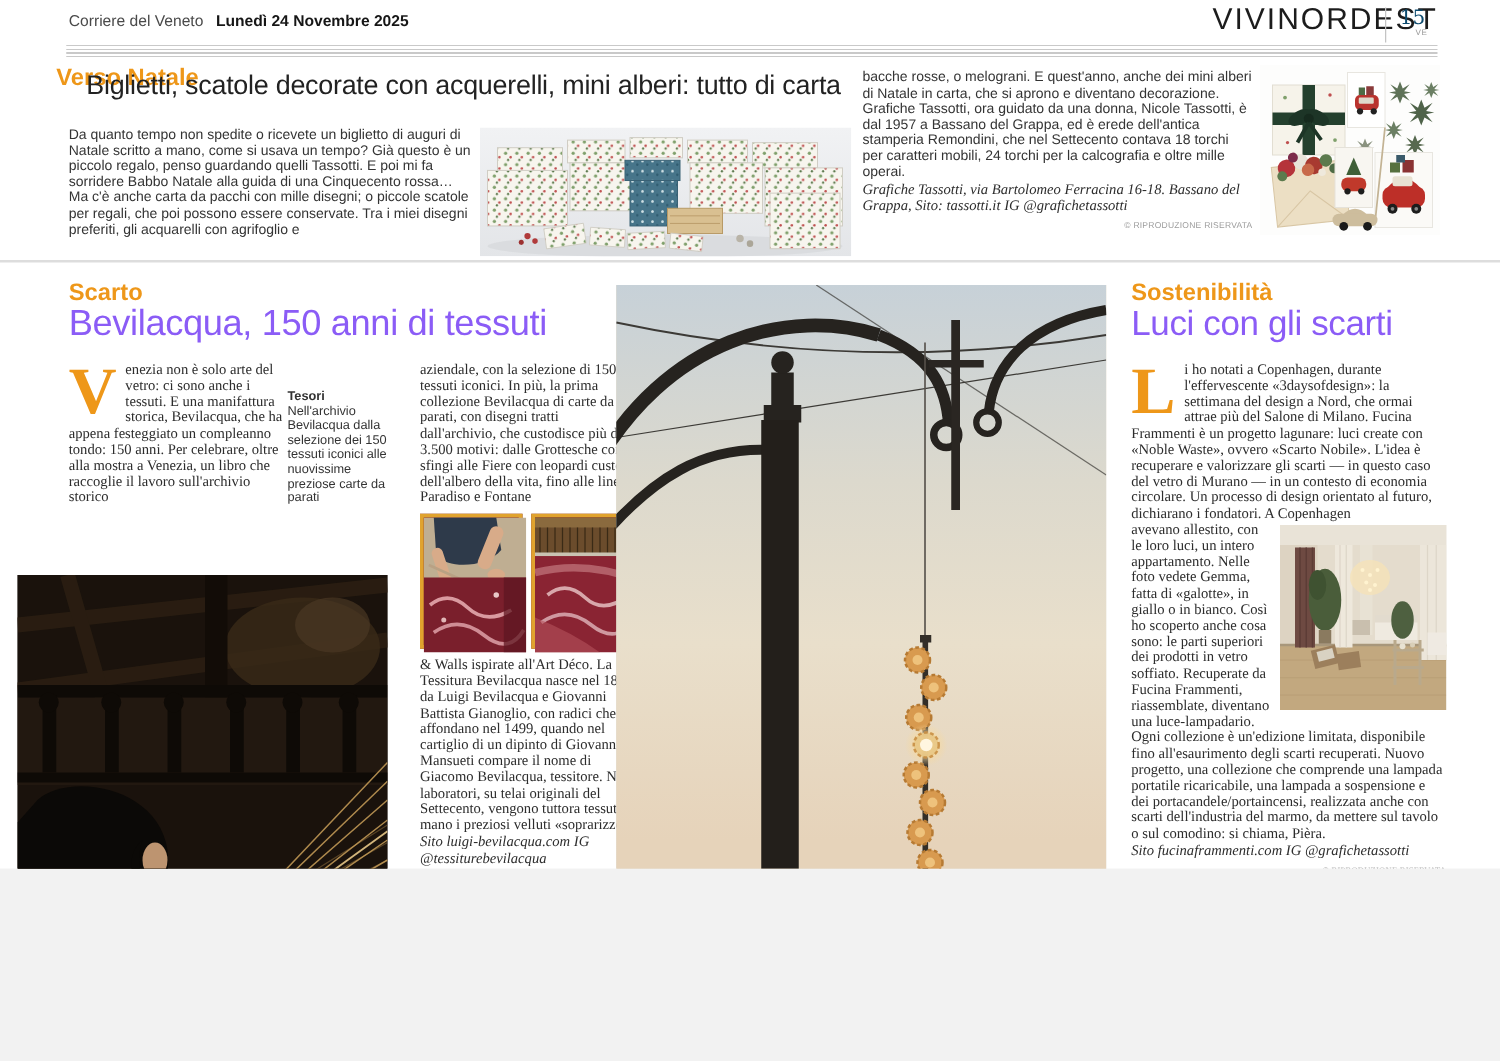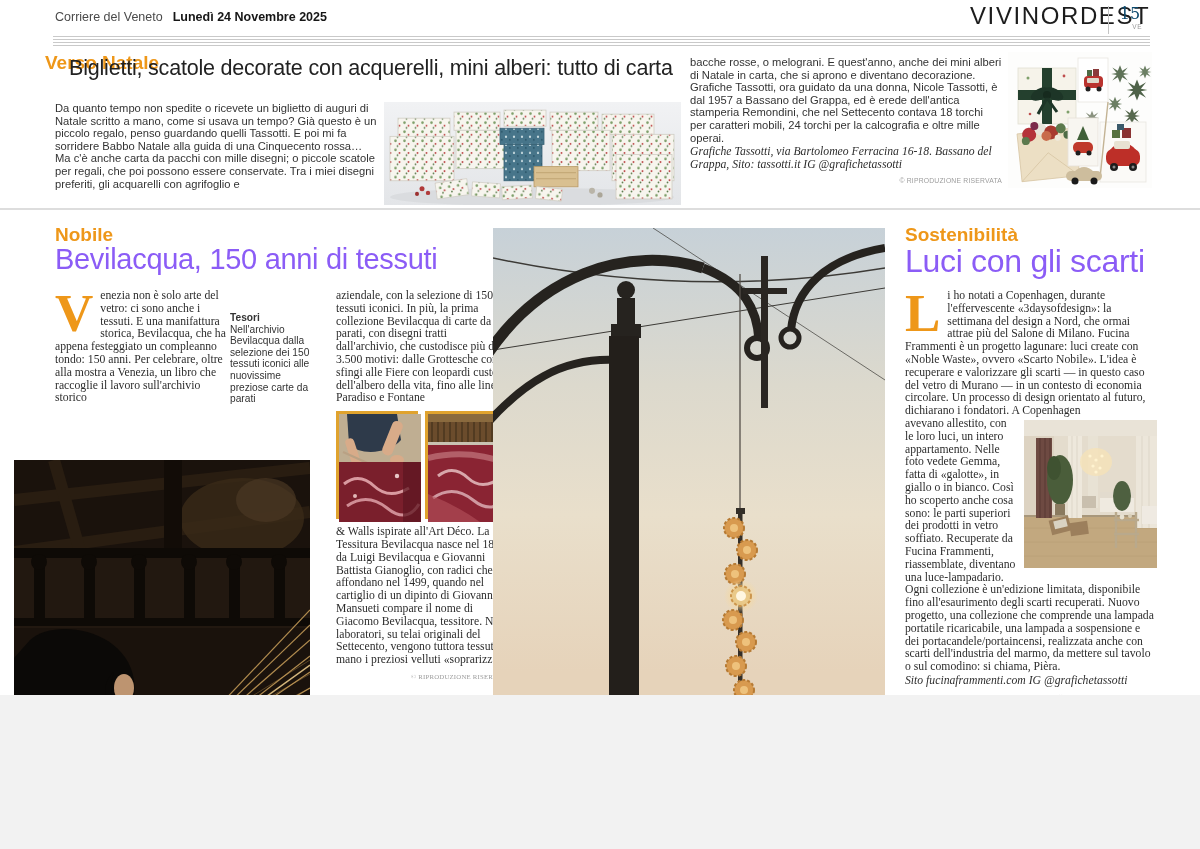--- a/index.html
+++ b/index.html
@@ -56,21 +56,21 @@
   .mini svg{ display:block; }
   #st-photo{ left:14px; top:460px; width:296px; height:372px; background:#1a120c; }
 
   
   #center-photo{ left:493px; top:228px; width:392px; height:613px; background:#ddd6c8; }
   #photo-credit{ left:886px; top:672px; height:168px; width:12px;
     writing-mode:vertical-rl; transform:rotate(180deg); font-size:6.8px; color:#3a3a3a; letter-spacing:.4px; }
 
   
   #so-kicker{ left:905px; top:224px; }
-  #so-headline{ left:905px; top:243px; font-size:32px; }
+  #so-headline{ left:905px; top:243px; font-size:28px; }
   #so-body{ left:905px; top:290px; width:252px; }
   .inset{ float:right; width:133px; height:148px; margin:2px 0 4px 8px; background:#ddd3c2; }
   .inset svg{ display:block; }
 
   svg{ display:block; }
 </style>
 </head>
 <body>
 
 <div class="page">
@@ -226,21 +226,21 @@
         <path d="M8,6 Q18,-4 28,6 Z" fill="#cdbd9d"></path>
         <rect y="5" width="36" height="10" rx="5" fill="#cdbd9d"></rect>
         <circle cx="9" cy="15" r="3.5" fill="#1a1a1a"></circle>
           <circle cx="28" cy="15" r="3.5" fill="#1a1a1a"></circle>
       </g>
     </svg>
   </div>
 
   <div class="abs" id="mid-divider"></div>
 
-  <div class="abs kicker" id="st-kicker">Nobile</div>
+  <div class="abs kicker" id="st-kicker">Scarto</div>
   <div class="abs headline-lg" id="st-headline">Bevilacqua, 150 anni di tessuti</div>
 
   <div class="abs body-serif" id="st-col1">
     <p><span class="dropcap">V</span><span>enezia non è solo arte del vetro: ci sono anche i tessuti. E una manifattura storica, Bevilacqua, che ha appena festeggiato un compleanno tondo: 150 anni. Per celebrare, oltre alla mostra a Venezia, un libro che raccoglie il lavoro sull'archivio storico</span></p>
   </div>
 
   <div class="abs" id="st-col2">
     <span class="cap-title">Tesori</span>
     <span>Nell'archivio Bevilacqua dalla selezione dei 150 tessuti iconici alle nuovissime preziose carte da parati</span>
   </div>
@@ -287,20 +287,21 @@
           <rect y="28" width="82" height="3" fill="#c9c2b2"></rect>
           <rect y="31" width="82" height="77" fill="#8a2433"></rect>
           <path d="M0,44 Q40,34 82,50" stroke="#b86a72" stroke-width="6" fill="none" opacity=".85"></path>
           <path d="M10,62 Q25,50 40,64 T75,62" stroke="#d8a7ab" stroke-width="3" fill="none"></path>
           <path d="M5,84 Q25,70 45,86 T80,82" stroke="#cf98a0" stroke-width="3" fill="none"></path>
           <path d="M0,108 L0,80 Q30,92 52,108 Z" fill="#b4525c" opacity=".6"></path>
         </svg>
       </span>
     </div>
     <p>&amp; Walls ispirate all'Art Déco. La Tessitura Bevilacqua nasce nel 1875 da Luigi Bevilacqua e Giovanni Battista Gianoglio, con radici che affondano nel 1499, quando nel cartiglio di un dipinto di Giovanni Mansueti compare il nome di Giacomo Bevilacqua, tessitore. Nei laboratori, su telai originali del Settecento, vengono tuttora tessuti a mano i preziosi velluti «soprarizzo».</p>
+    <p class="contact">Sito luigi-bevilacqua.com IG @tessiturebevilacqua</p>
     <div class="copyright">© RIPRODUZIONE RISERVATA</div>
   </div>
 
   <div class="abs" id="st-photo">
     <svg width="100%" height="100%" viewBox="0 0 296 372" preserveAspectRatio="none">
       <rect width="296" height="372" fill="#1a120c"></rect>
       <g stroke="#2d2013" stroke-width="12" opacity=".8">
         <line x1="0" y1="40" x2="296" y2="8"></line>
         <line x1="0" y1="92" x2="296" y2="52"></line>
         <line x1="40" y1="0" x2="80" y2="140"></line>

